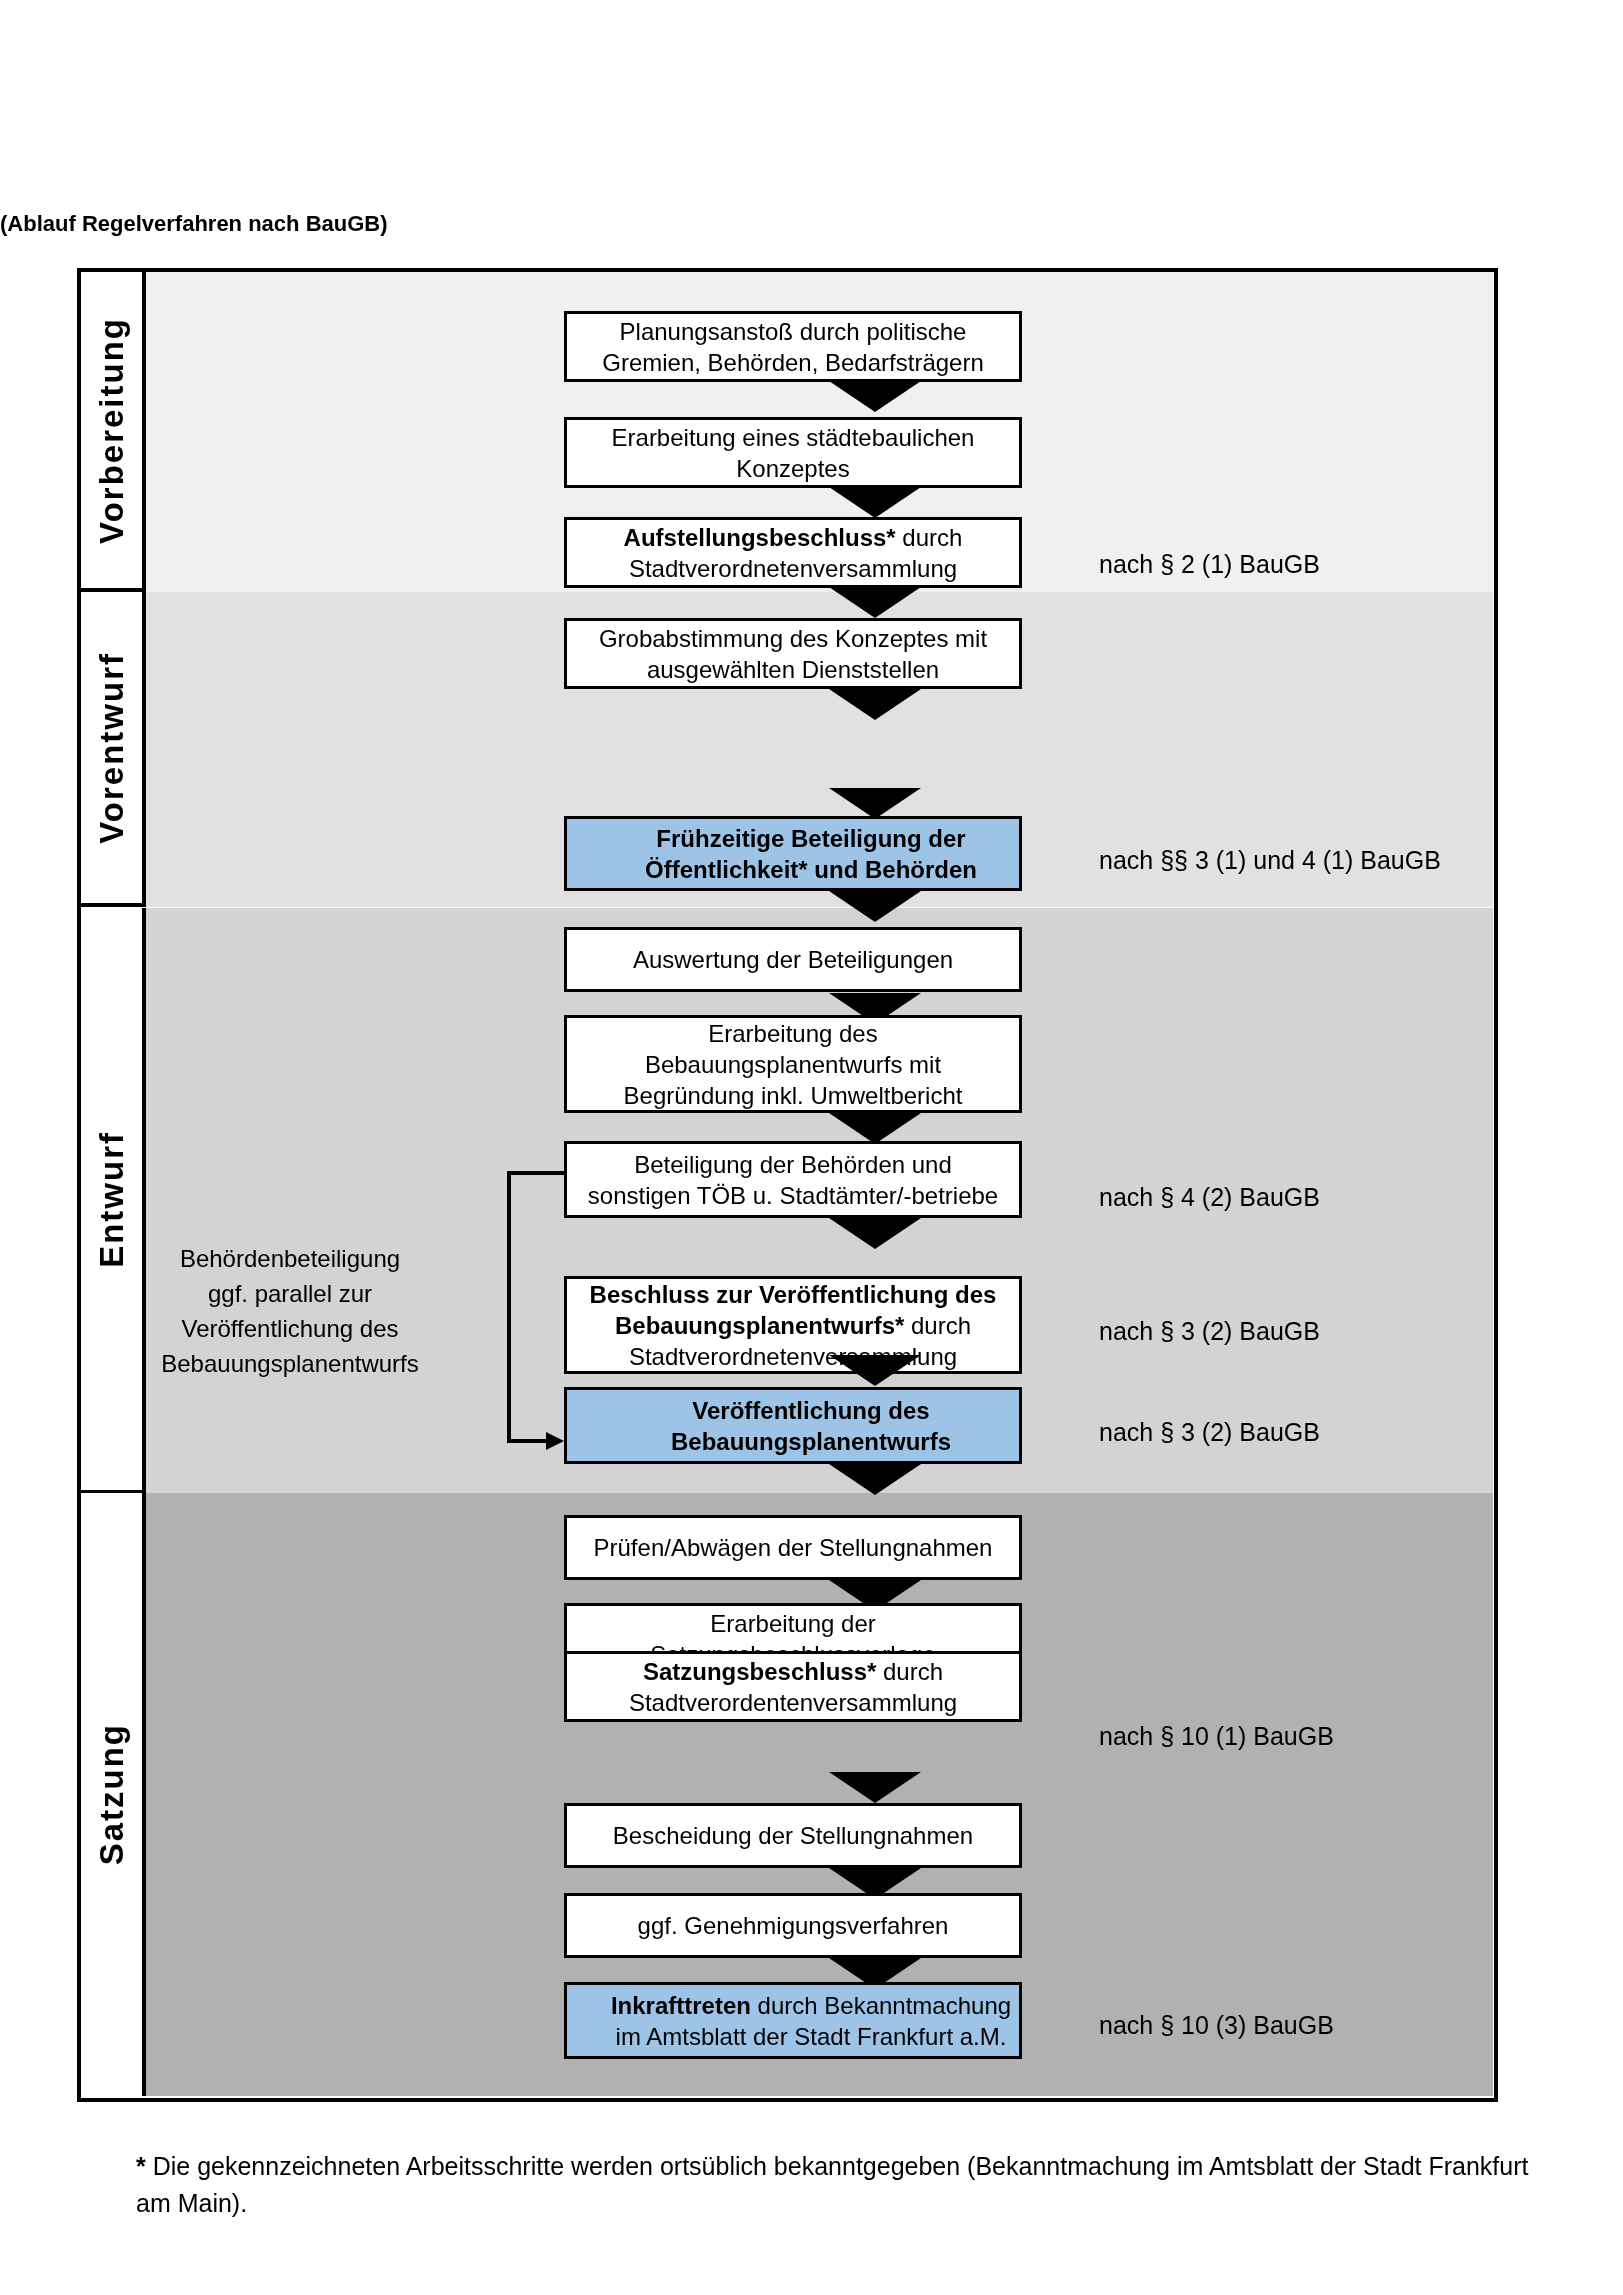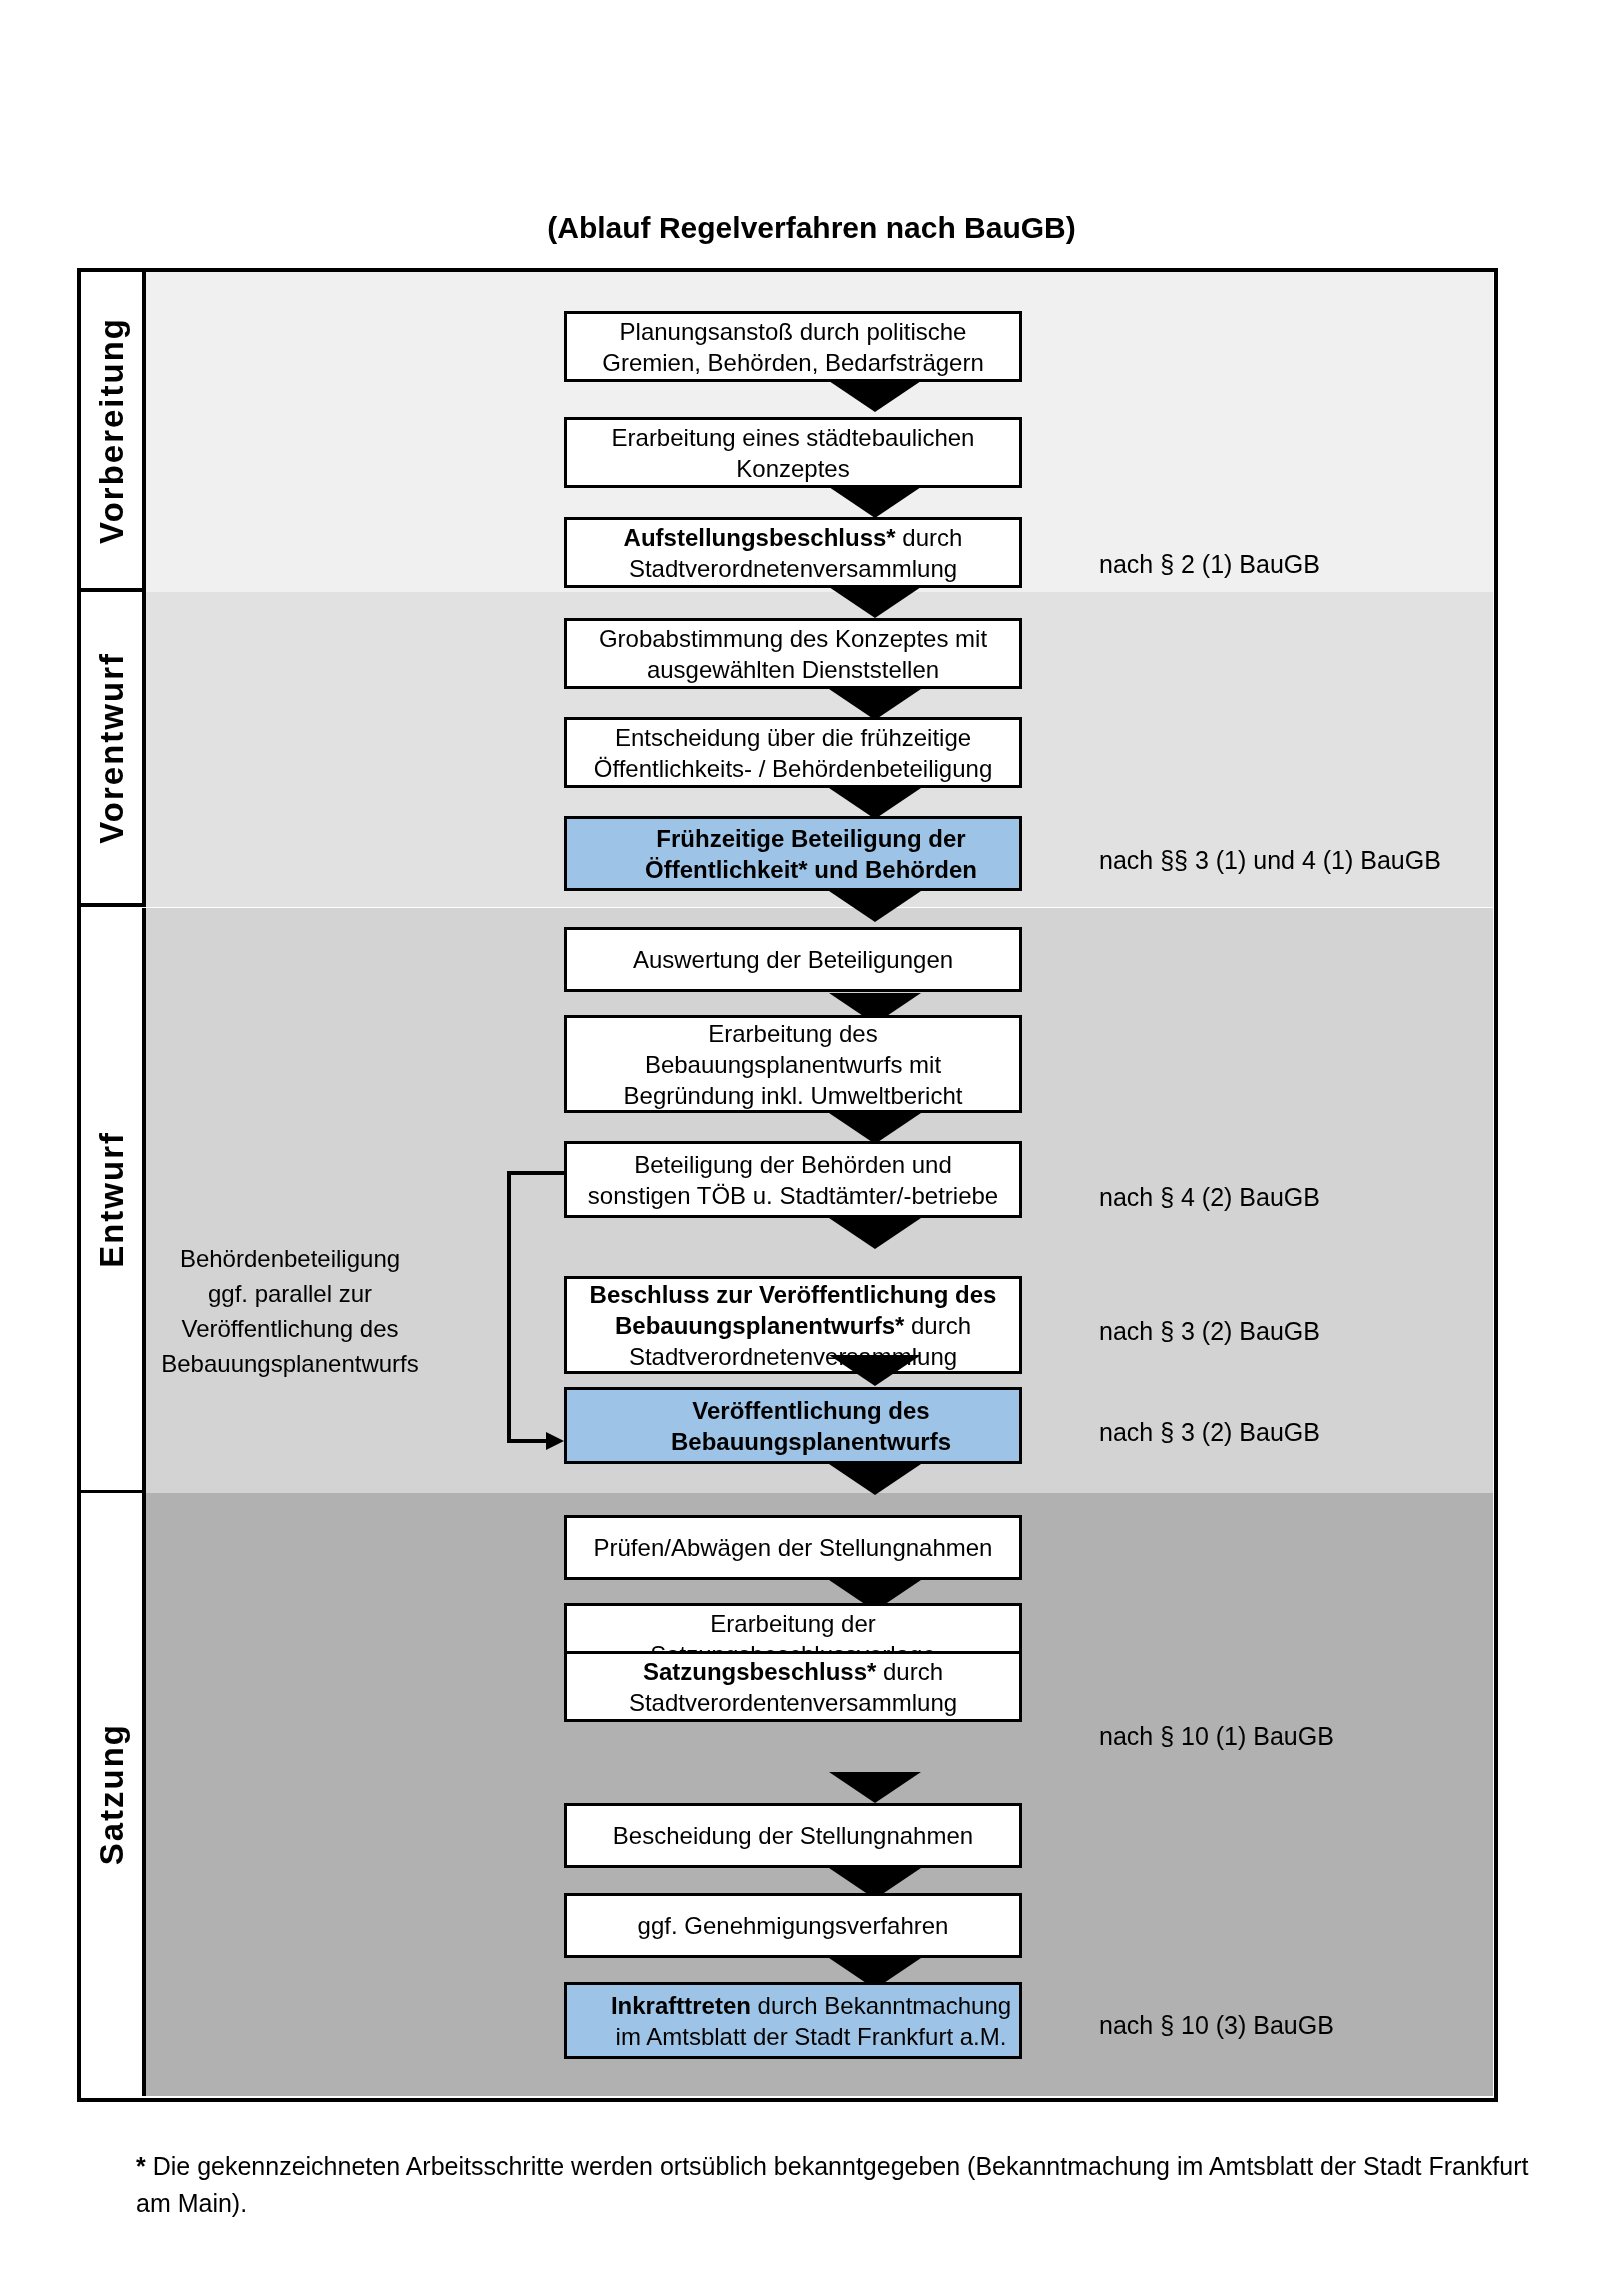--- a/index.html
+++ b/index.html
@@ -6,21 +6,21 @@
     --highlight:#9dc4e6;
     --section1-bg:#f0f0f0;
     --section2-bg:#e1e1e1;
     --section3-bg:#d3d3d3;
     --section4-bg:#b1b1b1;
   }
   *{margin:0;padding:0;box-sizing:border-box;}
   body{background:#ffffff;font-family:"Liberation Sans","DejaVu Sans",sans-serif;color:#000;}
   .page{position:relative;width:1623px;height:2295px;background:#fff;overflow:hidden;}
   .title{position:absolute;top:117px;left:0;width:100%;text-align:center;font-size:51px;font-weight:bold;letter-spacing:0.7px;}
-  .subtitle{position:absolute;top:211px;left:0;width:100%;text-align:center;font-size:30px;font-weight:bold;}
+  .subtitle{position:absolute;top:211px;left:0;width:100%;text-align:left;font-size:22px;font-weight:bold;}
   .frame{position:absolute;left:77px;top:268px;width:1421px;height:1834px;border:4.6px solid #000;background:#fff;}
   .frame-inner{position:absolute;left:0;top:0;width:1412px;height:1825px;}
   .sectionbg{position:absolute;left:61px;right:0;}
   .sectionbg.s1{top:0;height:320px;background:var(--section1-bg);}
   .sectionbg.s2{top:320px;height:315px;background:var(--section2-bg);}
   .sectionbg.s3{top:636px;height:586px;background:var(--section3-bg);}
   .sectionbg.s4{top:1221px;height:603px;background:var(--section4-bg);}
   .sidecell{position:absolute;left:0;width:65px;background:#fff;border-right:4.6px solid #000;display:flex;align-items:center;justify-content:center;}
   .sidecell.c1{top:0;height:320px;border-bottom:4.6px solid #000;}
   .sidecell.c2{top:320px;height:315px;border-bottom:4.6px solid #000;}
@@ -86,24 +86,20 @@
         <div><span class="b"></span><span>Stadtverordnetenversammlung</span></div>
       </div>
       <div class="arrow" style="top:315px;"></div>
 
       <div class="pbox" style="top:346px;height:71px;">
         <div><span class="b"></span><span>Grobabstimmung des Konzeptes mit</span></div>
         <div><span class="b"></span><span>ausgewählten Dienststellen</span></div>
       </div>
       <div class="arrow" style="top:417px;"></div>
 
-      <div class="pbox" style="top:445px;height:71px;">
-        <div><span class="b"></span><span>Entscheidung über die frühzeitige</span></div>
-        <div><span class="b"></span><span>Öffentlichkeits- / Behördenbeteiligung</span></div>
-      </div>
       <div class="arrow" style="top:516px;"></div>
 
       <div class="pbox hl" style="top:544px;height:75px;">
         <div><span class="b">Frühzeitige Beteiligung der</span><span></span></div>
         <div><span class="b">Öffentlichkeit* und Behörden</span><span></span></div>
       </div>
       <div class="arrow" style="top:619px;"></div>
 
       <div class="pbox" style="top:655px;height:65px;">
         <div><span class="b"></span><span>Auswertung der Beteiligungen</span></div>

